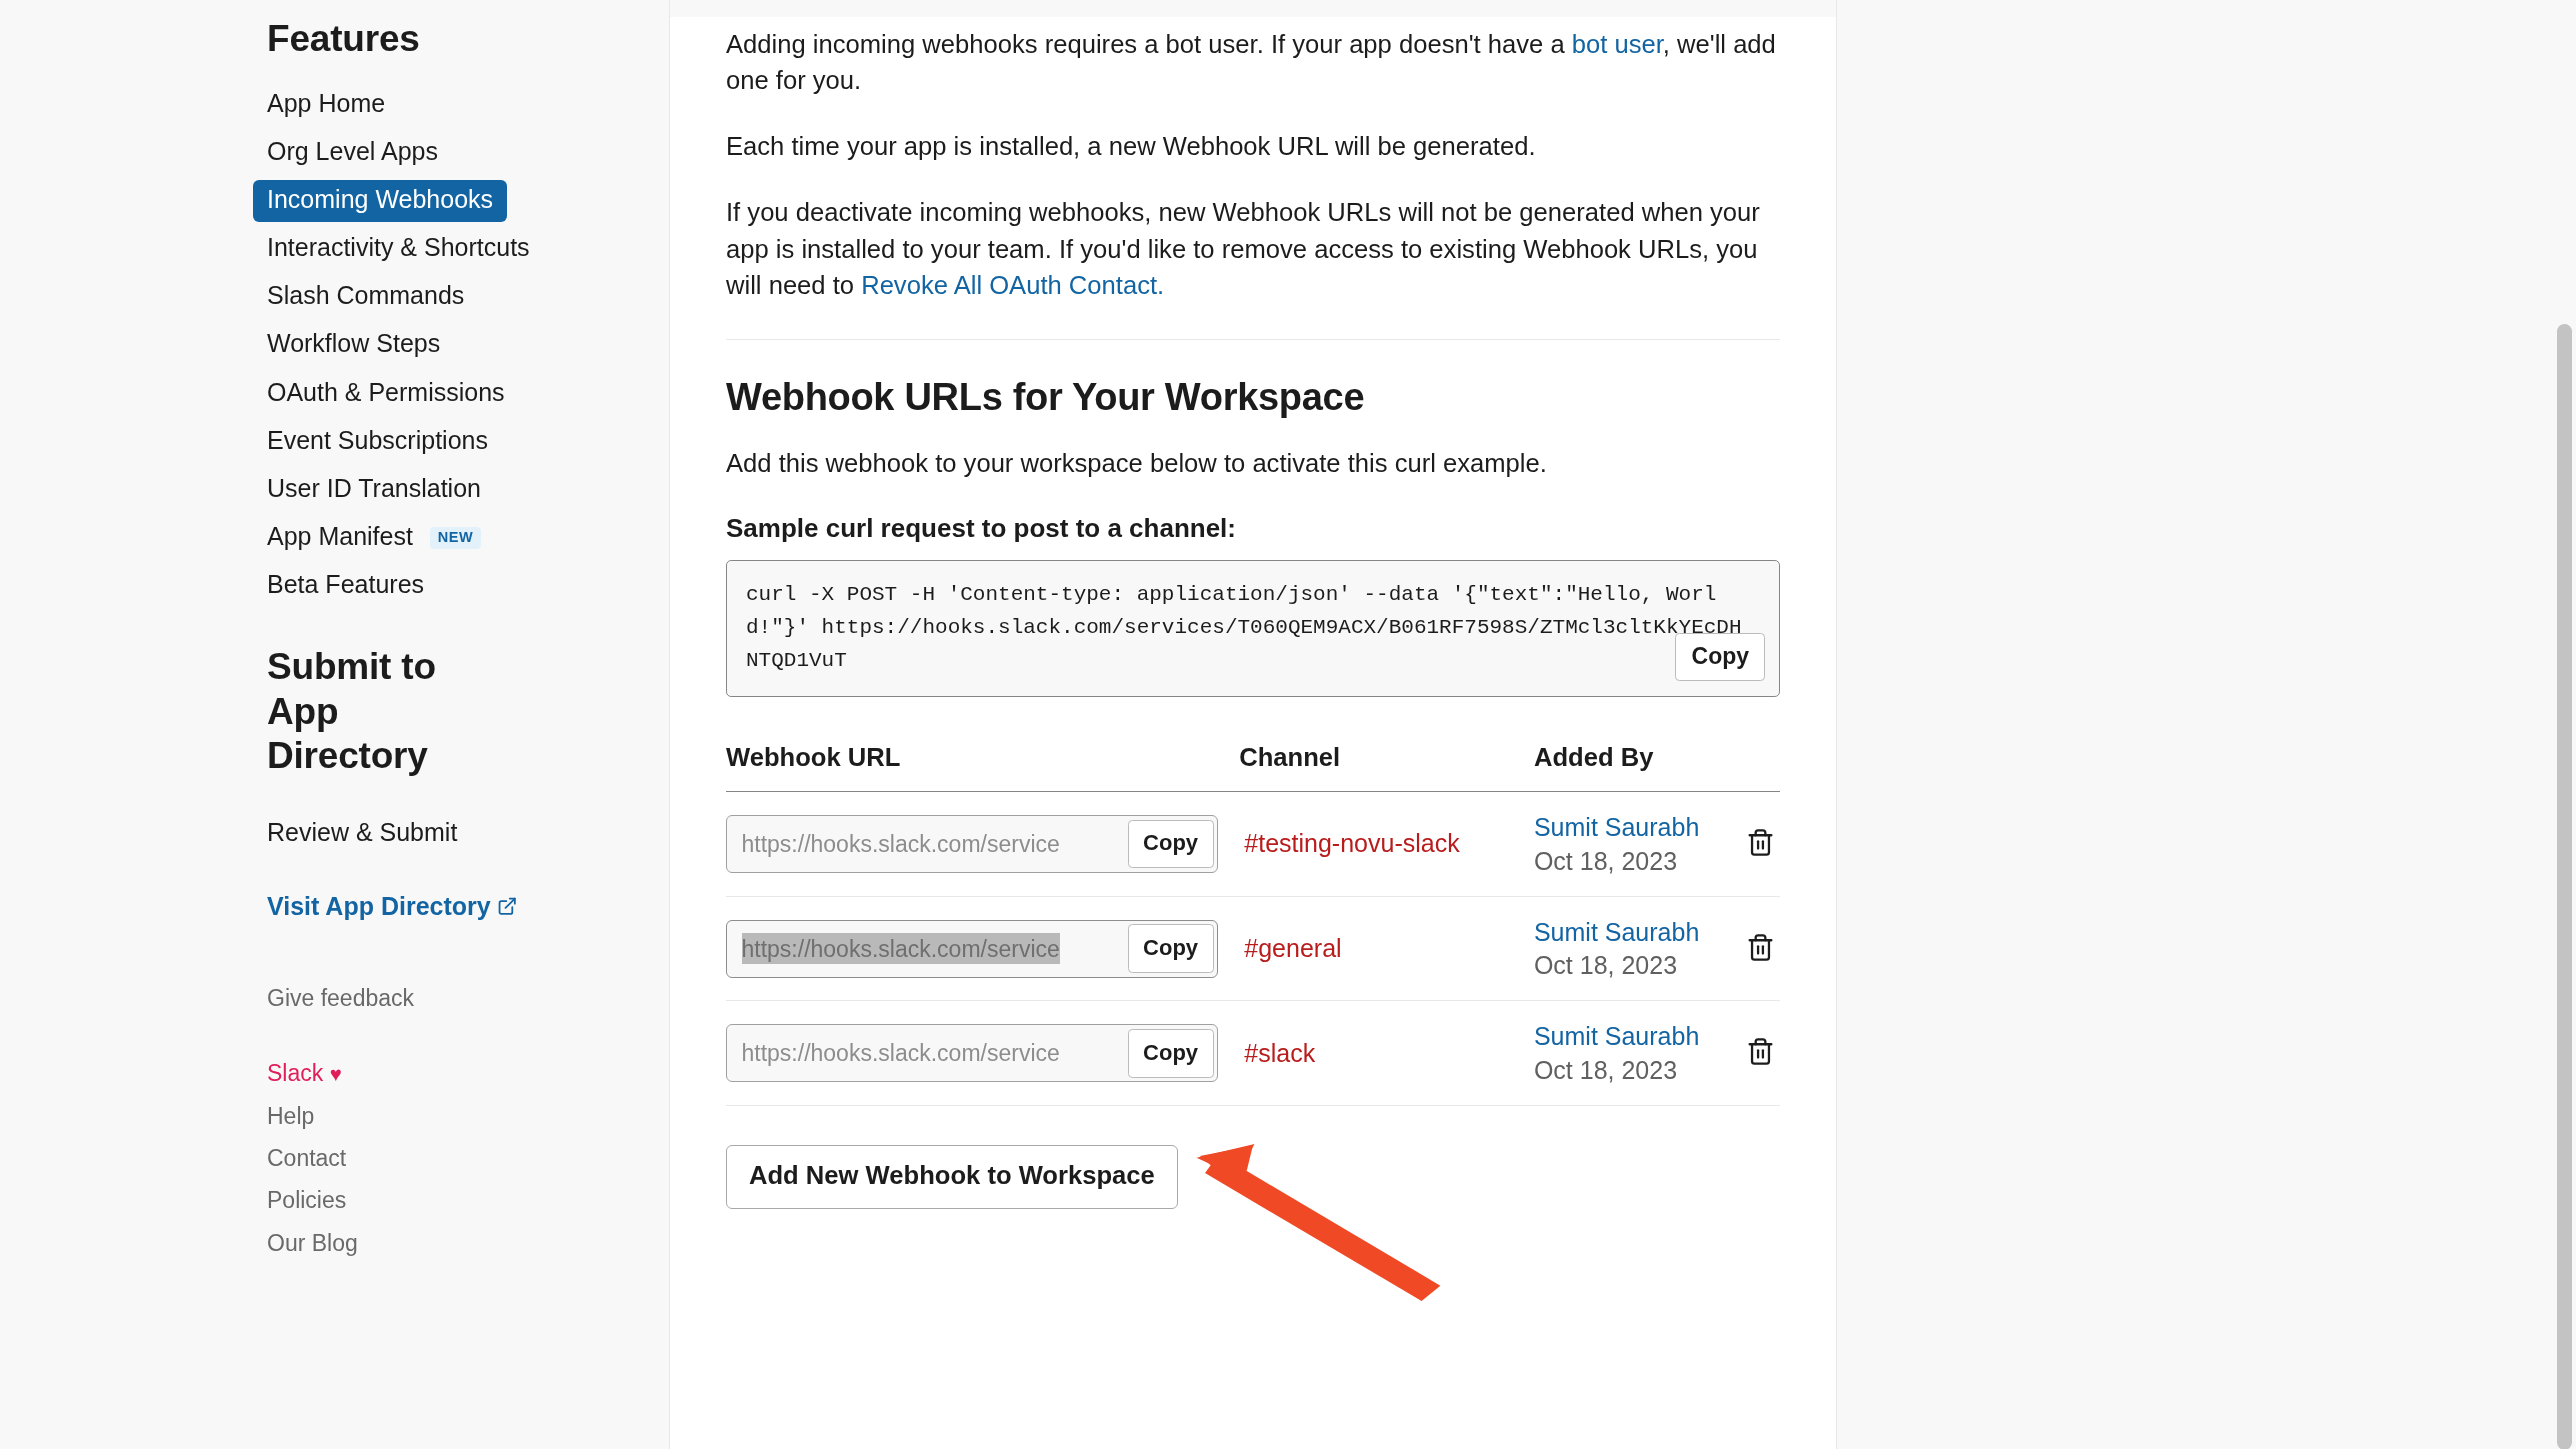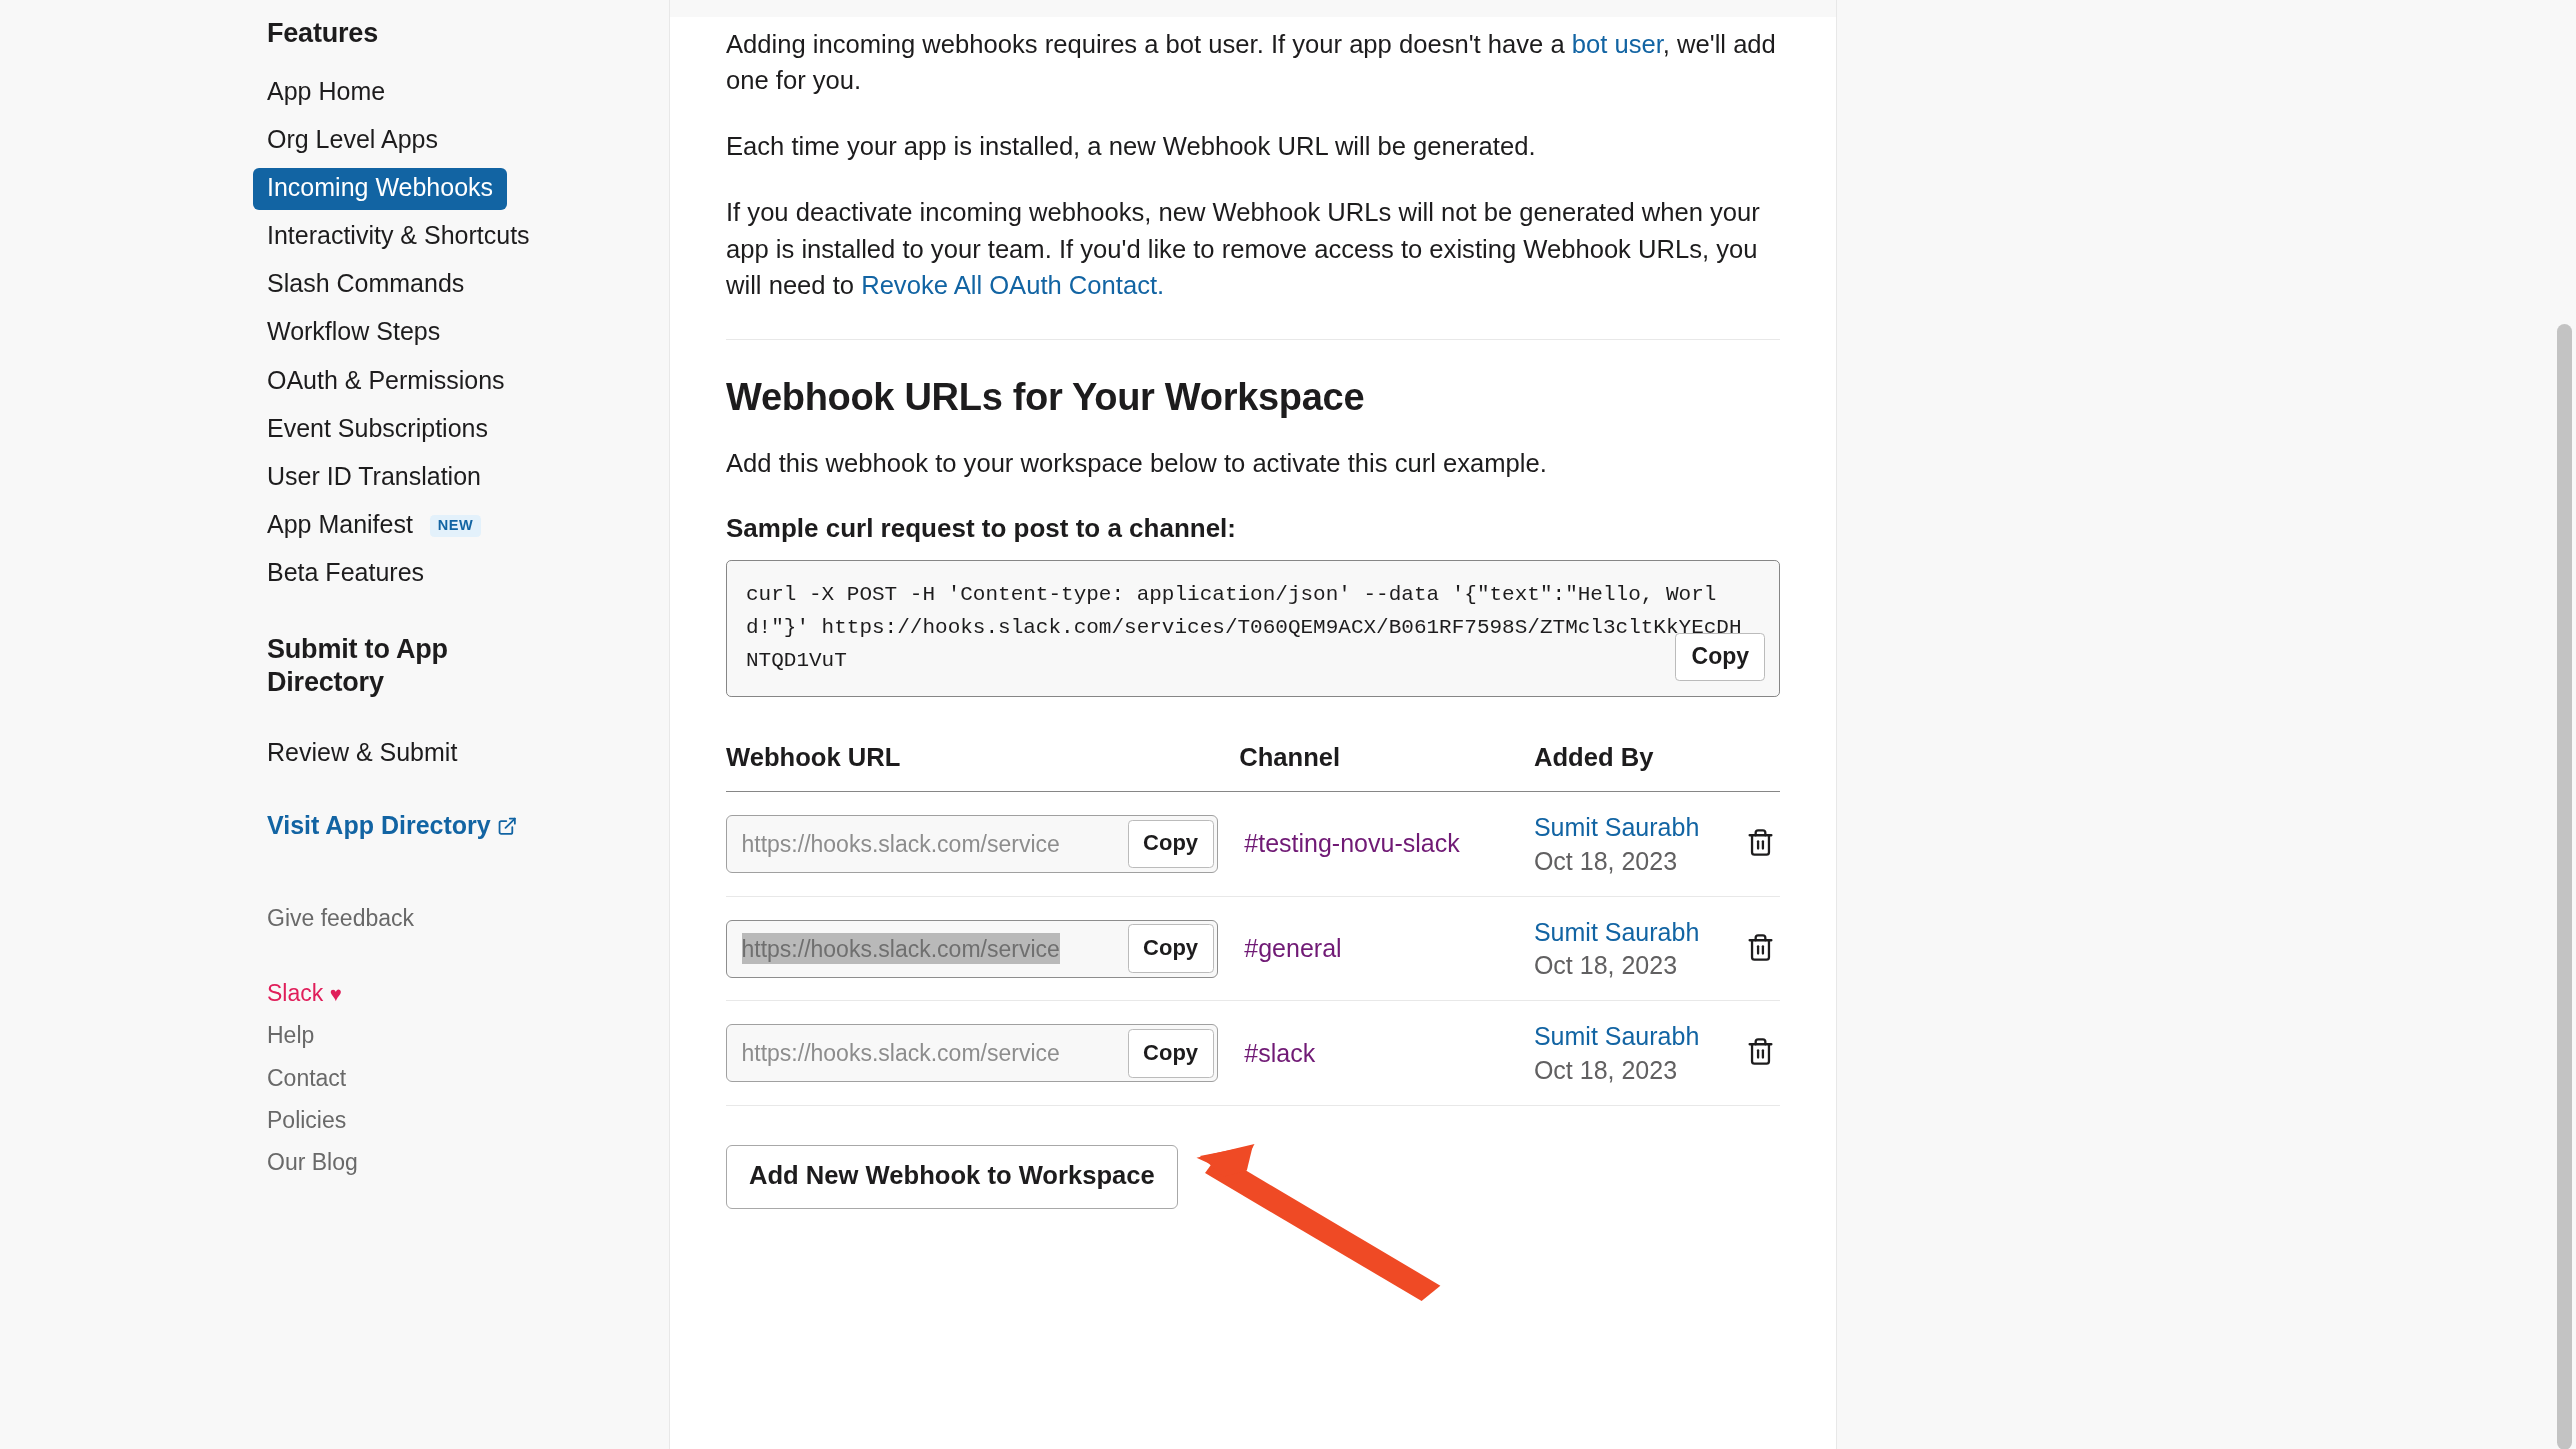--- a/index.html
+++ b/index.html
@@ -25,21 +25,21 @@
     position: absolute;
     left: 0; top: 0;
     width: 669px;
     height: 1450px;
     background: #f8f8f8;
     padding-left: 267px;
     padding-top: 17px;
   }
 
   .side-heading {
-    font-size: 27px;
+    font-size: 37px;
     font-weight: 700;
     color: #1d1c1d;
     letter-spacing: -0.2px;
     margin-bottom: 22px;
     line-height: 1.2;
   }
   .side-heading.second {
     margin-top: 39px;
     margin-bottom: 34px;
     max-width: 213px;
@@ -285,21 +285,21 @@
     padding: 9.4px 14.5px 11px 14.5px;
     margin-right: 3.4px;
     cursor: pointer;
     font-family: "Liberation Sans", sans-serif;
     flex: 0 0 auto;
     z-index: 2;
   }
 
   .channel-cell {
     font-size: 25px;
-    color: #701a75;
+    color: #b91c1c;
     padding-left: 5.1px !important;
   }
 
   .added-name {
     font-size: 25px;
     color: #1264a3;
     cursor: pointer;
     line-height: 1.28;
   }
   .added-date {

